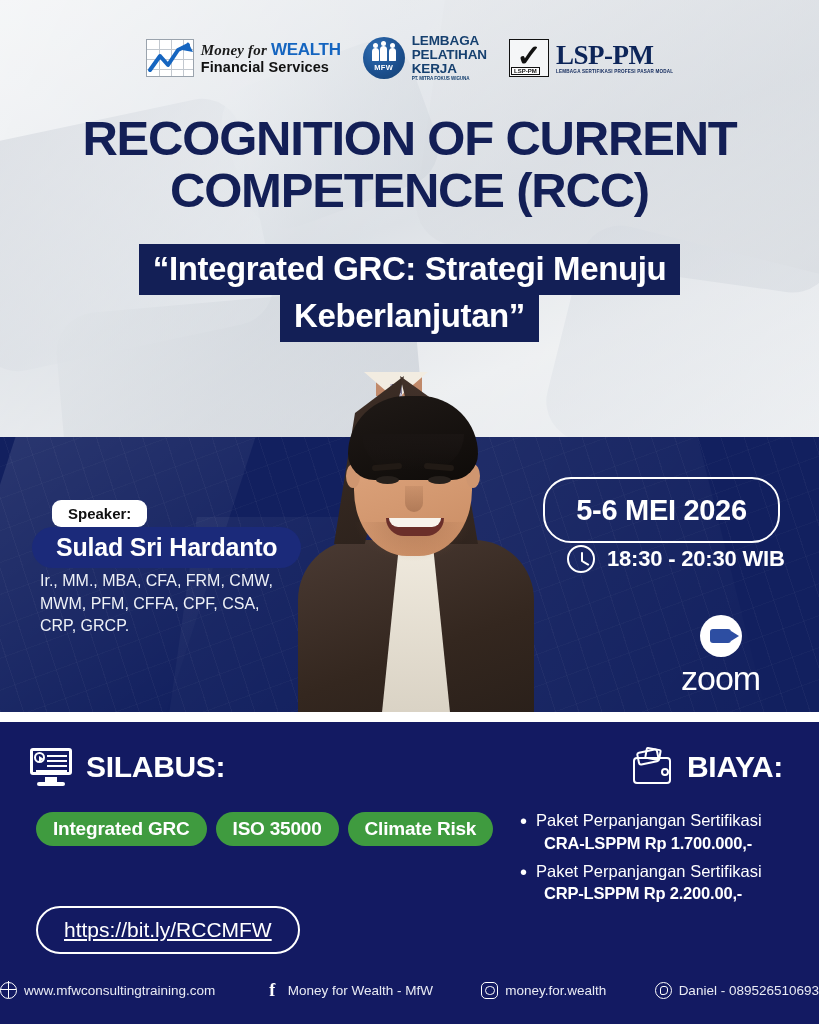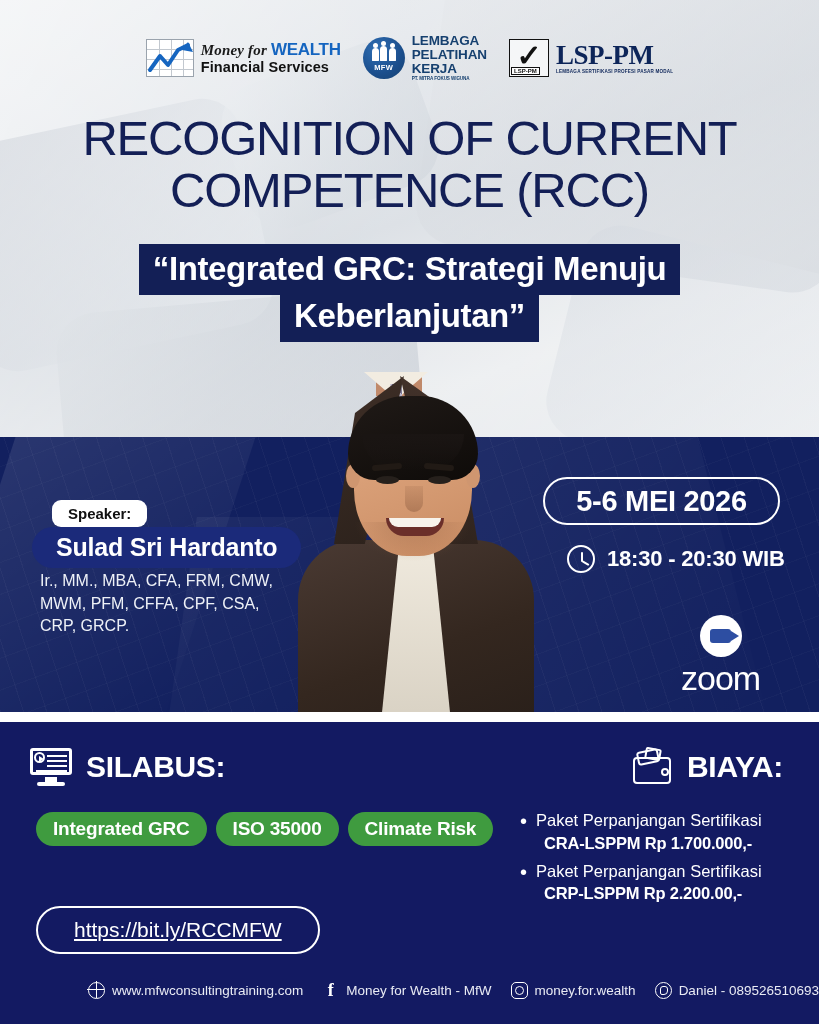--- a/index.html
+++ b/index.html
@@ -59,21 +59,21 @@
   .lsp-box{width:40px;height:38px;border:1.6px solid #111;display:flex;align-items:center;justify-content:center;position:relative;background:rgba(255,255,255,.65);}
   .lsp-check{font-size:30px;line-height:1;color:#111;font-weight:700;transform:translateY(-2px);}
   .lsp-tag{position:absolute;left:1px;bottom:1px;background:#fff;border:1px solid #111;font-size:6px;font-weight:800;padding:0 2px;color:#111;}
   .lsp-text{line-height:1;}
   .lsp-main{font-family:"Liberation Serif",serif;font-size:27px;font-weight:700;color:#0d2559;letter-spacing:-.5px;}
   .lsp-sub{font-size:4.6px;font-weight:700;color:#0d2559;letter-spacing:.2px;margin-top:1px;}
 
   
   .headline{
     position:absolute;left:0;top:113px;width:819px;text-align:center;z-index:5;
-    font-size:49px;font-weight:400;color:#131f56;line-height:1.06;letter-spacing:-1.2px;
+    font-size:49px;font-weight:700;color:#131f56;line-height:1.06;letter-spacing:-1.2px;
   }
   .subtitle-wrap{position:absolute;left:0;top:244px;width:819px;z-index:5;text-align:center;}
   .sub-line{
     display:inline-block;background:#131f56;color:#fff;
     font-size:33px;font-weight:800;line-height:1.18;letter-spacing:-.4px;
     padding:6px 14px 6px 14px;
   }
   .sub-line.l2{margin-top:0px;padding-top:2px;}
 
   
@@ -133,21 +133,21 @@
   .p-browR{position:absolute;left:152px;top:92px;width:30px;height:6px;background:#211a15;border-radius:4px;transform:rotate(5deg);}
   .p-eyeL{position:absolute;left:104px;top:104px;width:23px;height:8px;background:#26201c;border-radius:50%;}
   .p-eyeR{position:absolute;left:156px;top:104px;width:23px;height:8px;background:#26201c;border-radius:50%;}
   .p-nose{position:absolute;left:133px;top:114px;width:18px;height:26px;background:linear-gradient(180deg,rgba(169,117,84,.25),rgba(150,100,70,.55));border-radius:0 0 9px 9px;}
   .p-mouth{position:absolute;left:114px;top:146px;width:58px;height:18px;background:#6b2f2a;border-radius:0 0 30px 30px;overflow:hidden;}
   .p-teeth{position:absolute;left:3px;top:0;width:52px;height:9px;background:#f7f3ec;border-radius:0 0 20px 20px;}
   .p-shadow{position:absolute;left:82px;top:150px;width:118px;height:40px;background:radial-gradient(ellipse at 50% 0,rgba(140,92,64,.35),transparent 70%);}
 
   
   .date-pill{
-    position:absolute;left:543px;top:477px;width:237px;height:48px;z-index:8;
+    position:absolute;left:543px;top:477px;width:237px;height:66px;z-index:8;
     border:2.5px solid #fff;border-radius:28px;
     display:flex;align-items:center;justify-content:center;
     color:#fff;font-size:29px;font-weight:800;letter-spacing:-.3px;
   }
   .time-row{position:absolute;left:567px;top:545px;z-index:8;display:flex;align-items:center;gap:12px;}
   .clock{width:28px;height:28px;border:2.6px solid #fff;border-radius:50%;position:relative;}
   .clock::before{content:"";position:absolute;left:12px;top:5px;width:2.4px;height:10px;background:#fff;border-radius:2px;}
   .clock::after{content:"";position:absolute;left:12.5px;top:13px;width:8px;height:2.4px;background:#fff;border-radius:2px;transform-origin:0 50%;transform:rotate(30deg);}
   .time-text{color:#fff;font-size:22px;font-weight:700;letter-spacing:-.2px;}
   .zoom-wrap{position:absolute;left:681px;top:615px;z-index:8;display:flex;flex-direction:column;align-items:center;}
@@ -191,23 +191,23 @@
   .biaya-item{display:flex;gap:9px;margin-bottom:6px;}
   .bullet{font-size:20px;line-height:1.1;}
   .biaya-text{font-size:16.5px;line-height:1.32;}
   .biaya-text .price{display:block;font-weight:800;margin-left:8px;margin-top:1px;letter-spacing:-.2px;}
 
   .link-pill{
     position:absolute;left:36px;top:906px;height:48px;
     border:2.4px solid #fff;border-radius:26px;display:flex;align-items:center;
   }
   .link-left{color:#fff;font-size:21px;font-weight:800;padding:0 22px 0 26px;border-right:2.4px solid #fff;height:100%;display:flex;align-items:center;letter-spacing:-.2px;}
-  .link-url{color:#fff;font-size:21px;font-weight:400;padding:0 36px;text-decoration:underline;}
-
-  .footer{position:absolute;left:0;top:970px;width:819px;height:40px;display:flex;align-items:center;justify-content:flex-end;gap:19px;}
+  .link-url{color:#fff;font-size:21px;font-weight:400;padding:0 26px;text-decoration:underline;}
+
+  .footer{position:absolute;left:0;top:970px;width:819px;height:40px;display:flex;align-items:center;justify-content:space-between;gap:19px;}
   .fitem{display:flex;align-items:center;gap:7px;color:#e9ebf4;font-size:13.5px;font-weight:400;}
   .ic-globe{width:17px;height:17px;border:1.6px solid #fff;border-radius:50%;position:relative;}
   .ic-globe::before{content:"";position:absolute;left:6.6px;top:-1.6px;width:1.4px;height:17px;background:#fff;}
   .ic-globe::after{content:"";position:absolute;left:-1.6px;top:6.6px;width:17px;height:1.4px;background:#fff;}
   .ic-fb{width:17px;height:17px;color:#fff;font-size:18px;font-weight:800;font-family:"Liberation Serif",serif;line-height:.95;text-align:center;}
   .ic-ig{width:17px;height:17px;border:1.7px solid #fff;border-radius:5px;position:relative;}
   .ic-ig::before{content:"";position:absolute;left:3.2px;top:3.2px;width:7.2px;height:7.2px;border:1.6px solid #fff;border-radius:50%;}
   .ic-wa{width:17px;height:17px;border:1.6px solid #fff;border-radius:50%;position:relative;}
   .ic-wa::before{content:"";position:absolute;left:4px;top:3.4px;width:6px;height:7.5px;border:1.5px solid #fff;border-radius:3px 3px 4px 2px;}
 </style>

